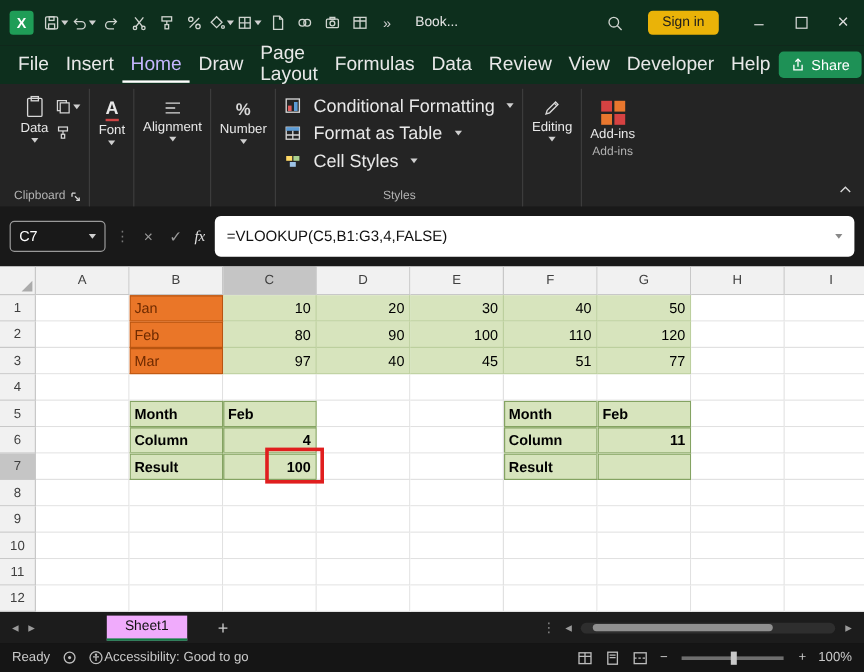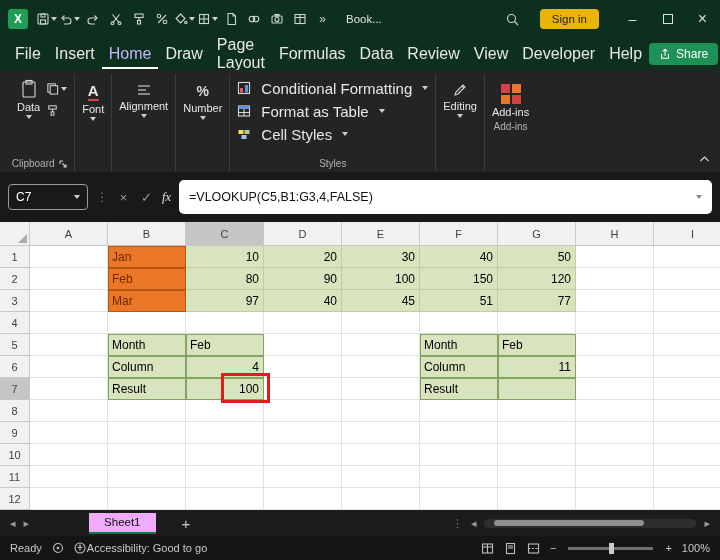--- a/index.html
+++ b/index.html
@@ -68,21 +68,21 @@
   .gh.corner { position:relative; }
   .gh.corner::after { content:""; position:absolute; right:2px; bottom:2px; width:0; height:0;
                       border-left:9px solid transparent; border-bottom:9px solid #ABABAB; }
   .gc { background:#fff; border-right:1px solid #E1E1E1; border-bottom:1px solid #E1E1E1; font-size:12px;
         color:#000; display:flex; align-items:center; padding:0 4px; overflow:hidden; white-space:nowrap; }
   .gc.right { justify-content:flex-end; }
   .gc.orange { background:var(--orange-fill,#EA7628); color:var(--orange-text,#6E2A00);
                border-color:var(--orange-border,#B85511); box-shadow:inset 1px 1px 0 var(--orange-border,#B85511); }
   .gc.green { background:var(--green-fill,#D7E4BD); border-color:var(--green-border,#BCCF9E); }
   .gc.table { background:var(--green-fill,#D7E4BD); border-color:var(--table-border,#84A362);
-              box-shadow:inset 1px 1px 0 var(--table-border,#84A362); }
+              box-shadow:inset 1px 1px 0 var(--table-border,#84A362);font-weight:bold; }
   .annotation { position:absolute; left:221px; top:151px; width:49px; height:30px;
                 border:3px solid var(--annotation-red,#E01E1E); pointer-events:none; }
 
   
   .tabbar { height:26px; background:#1C1C1C; display:flex; align-items:center; padding:0 10px; gap:8px;
             font-size:11px; color:#b9b9b9; }
   .tb-arrow { font-size:11px; color:#9a9a9a; }
   .sheet-tab { background:#f0abfc; color:#111; height:21px; line-height:19px; padding:0 15px; font-size:11.5px;
                border-bottom:2px solid var(--accent-green,#107C41); margin-left:52px; }
   .tb-plus { font-size:15px; color:#c9c9c9; margin-left:18px; }
@@ -408,21 +408,21 @@
       <div class="gc green right">40</div>
       <div class="gc green right">50</div>
       <div class="gc"></div>
       <div class="gc"></div>
       <div class="gh">2</div>
       <div class="gc"></div>
       <div class="gc orange">Feb</div>
       <div class="gc green right">80</div>
       <div class="gc green right">90</div>
       <div class="gc green right">100</div>
-      <div class="gc green right">150</div>
+      <div class="gc green right">110</div>
       <div class="gc green right">120</div>
       <div class="gc"></div>
       <div class="gc"></div>
       <div class="gh">3</div>
       <div class="gc"></div>
       <div class="gc orange">Mar</div>
       <div class="gc green right">97</div>
       <div class="gc green right">40</div>
       <div class="gc green right">45</div>
       <div class="gc green right">51</div>

